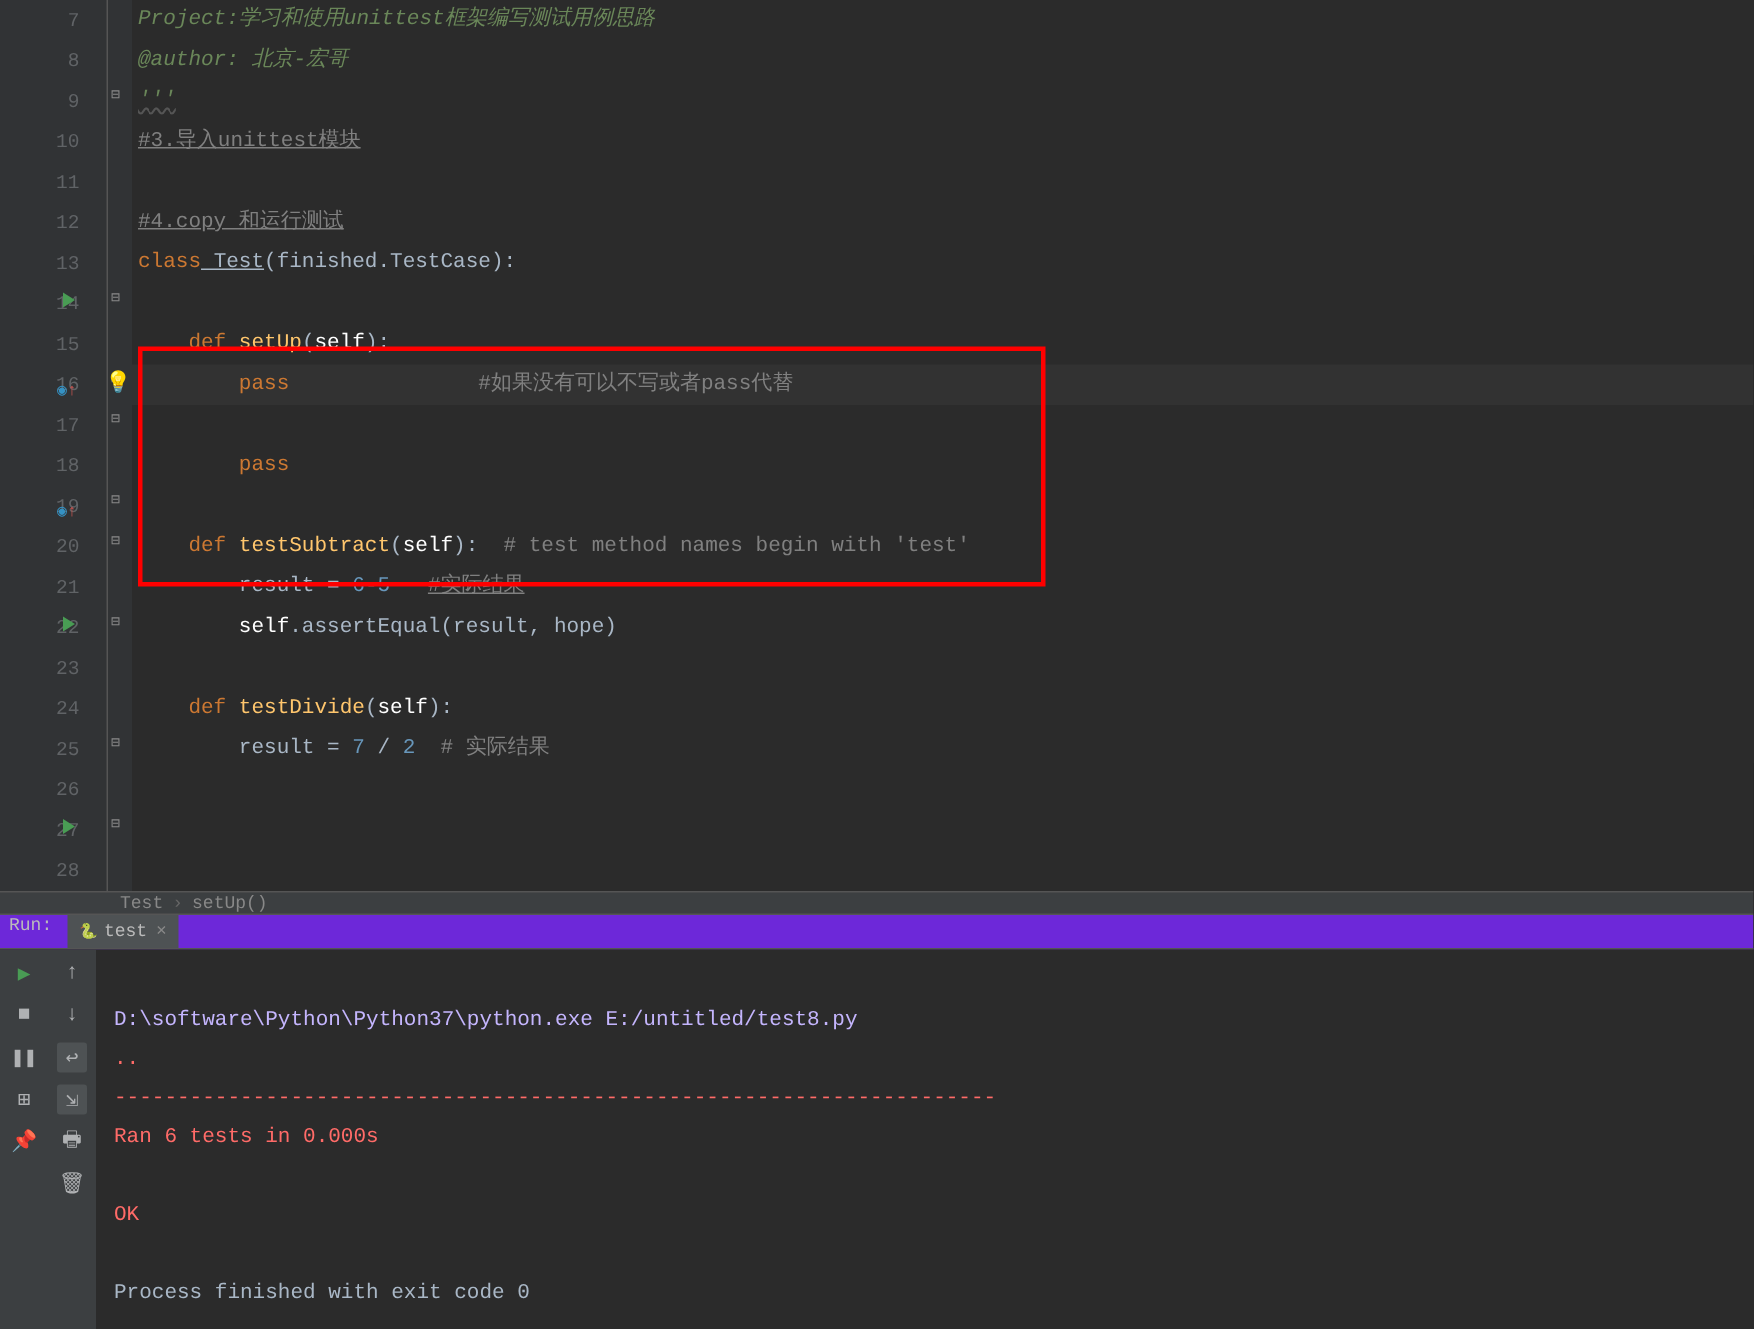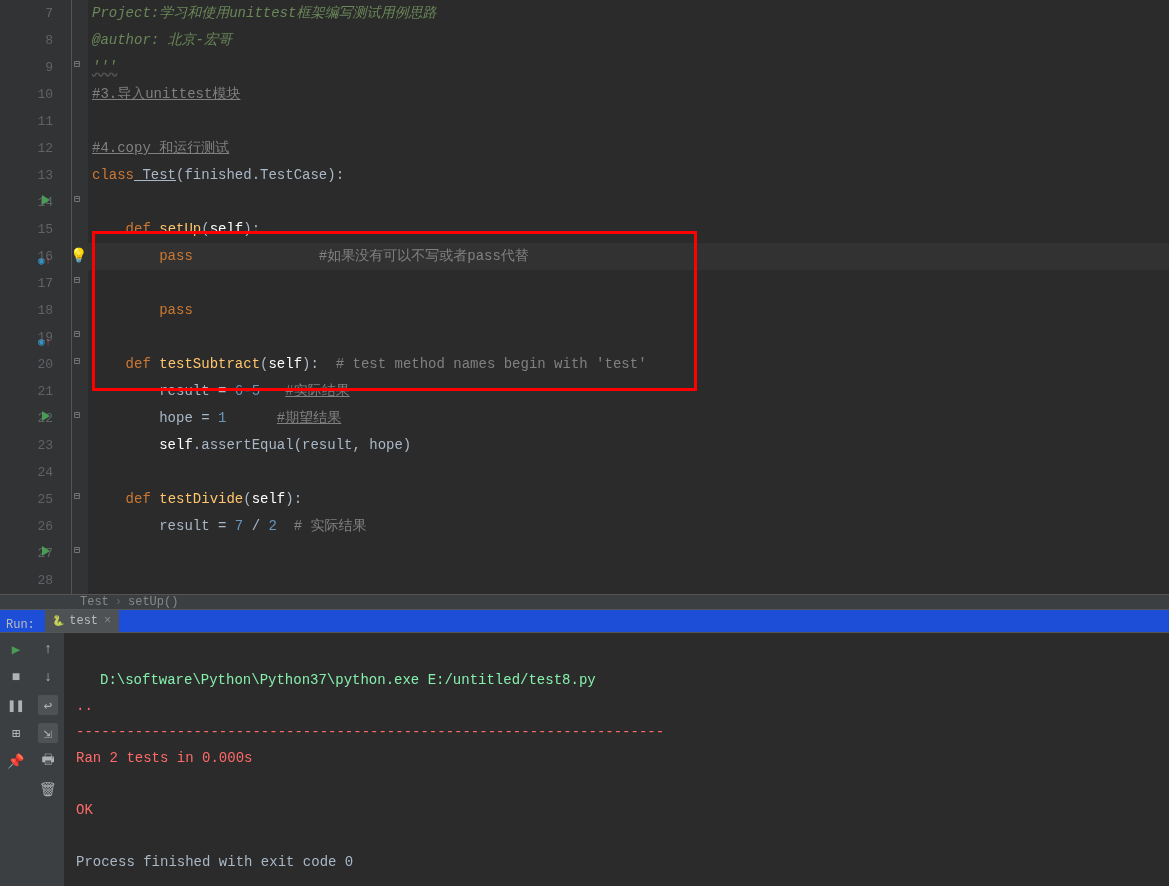--- a/index.html
+++ b/index.html
@@ -109,23 +109,23 @@
   border-bottom: 1px solid #555;
   display: flex;
   align-items: center;
   padding-left: 80px;
   font-size: 12px;
   color: #888;
 }
 .breadcrumb-bar .sep { margin: 0 6px; color: #666; }
 .run-panel-header {
   height: 24px;
-  background: #1d4ed8;
-  display: flex;
-  align-items: flex-end;
+  background: #6d28d9;
+  display: flex;
+  align-items: flex-start;
   padding-left: 6px;
   font-size: 12px;
   border-bottom: 1px solid #555;
 }
 .run-panel-header .label { color: #bbb; margin-right: 10px; }
 .run-tab {
   display: flex;
   align-items: center;
   background: #4e5254;
   height: 22px;
@@ -168,21 +168,21 @@
 }
 .tb-icon.green { color: #499c54; }
 .tb-icon.hl { background: #4e5254; border-radius: 2px; }
 .console {
   flex: 1;
   padding: 8px 12px;
   font-size: 14px;
   line-height: 26px;
   white-space: pre;
 }
-.console .cmd { color: #86efac; margin-left: 24px; }
+.console .cmd { color: #c4b5fd; }
 .console .dots { color: #ff6b68; }
 .console .dash { color: #ff6b68; }
 .console .ran { color: #ff6b68; }
 .console .ok { color: #ff6b68; }
 .console .exit { color: #a9b7c6; }
 </style>
 </head>
 <body>
 
 <div class="editor-area">
@@ -230,21 +230,20 @@
     <div class="code-line"><span class="cmt ul2">#4.copy 和运行测试</span></div>
     <div class="code-line"><span class="kw">class</span><span class="cls"> Test</span><span>(finished.TestCase):</span></div>
     <div class="code-line"></div>
     <div class="code-line">    <span class="kw">def</span><span class="fn"> setUp</span>(<span class="self">self</span>):</div>
     <div class="code-line line-hl"><span class="bulb">💡</span>        <span class="kw">pass</span>               <span class="cmt">#如果没有可以不写或者pass代替</span></div>
     <div class="code-line"></div>
     <div class="code-line">        <span class="kw">pass</span></div>
     <div class="code-line"></div>
     <div class="code-line">    <span class="kw">def</span><span class="fn"> testSubtract</span>(<span class="self">self</span>):<span class="cmt">  # test method names begin with 'test'</span></div>
     <div class="code-line">        <span>result = </span><span class="num">6</span><span>-</span><span class="num">5</span><span>   </span><span class="cmt ul2">#实际结果</span></div>
-    <div class="code-line">        <span>hope = </span><span class="num">1</span><span>      </span><span class="cmt ul2">#期望结果</span></div>
     <div class="code-line">        <span class="self">self</span><span>.</span><span>assertEqual</span><span>(result, hope)</span></div>
     <div class="code-line"></div>
     <div class="code-line">    <span class="kw">def</span><span class="fn"> testDivide</span>(<span class="self">self</span>):</div>
     <div class="code-line">        <span>result = </span><span class="num">7</span><span> / </span><span class="num">2</span><span class="cmt">  # 实际结果</span></div>
     <div class="redbox"></div>
   </div>
 </div>
 
 <div class="breadcrumb-bar">
   <span>Test</span>
@@ -274,19 +273,19 @@
     <div class="tb-icon">↓</div>
     <div class="tb-icon hl">↩</div>
     <div class="tb-icon hl">⇲</div>
     <div class="tb-icon">🖶</div>
     <div class="tb-icon">🗑</div>
   </div>
   <div class="console">
 <span class="cmd">D:\software\Python\Python37\python.exe E:/untitled/test8.py</span>
 <span class="dots">..</span>
 <span class="dash">----------------------------------------------------------------------</span>
-<span class="ran">Ran 2 tests in 0.000s</span>
+<span class="ran">Ran 6 tests in 0.000s</span>
 
 <span class="ok">OK</span>
 
 <span class="exit">Process finished with exit code 0</span>
   </div>
 </div>
 
 </body></html>

